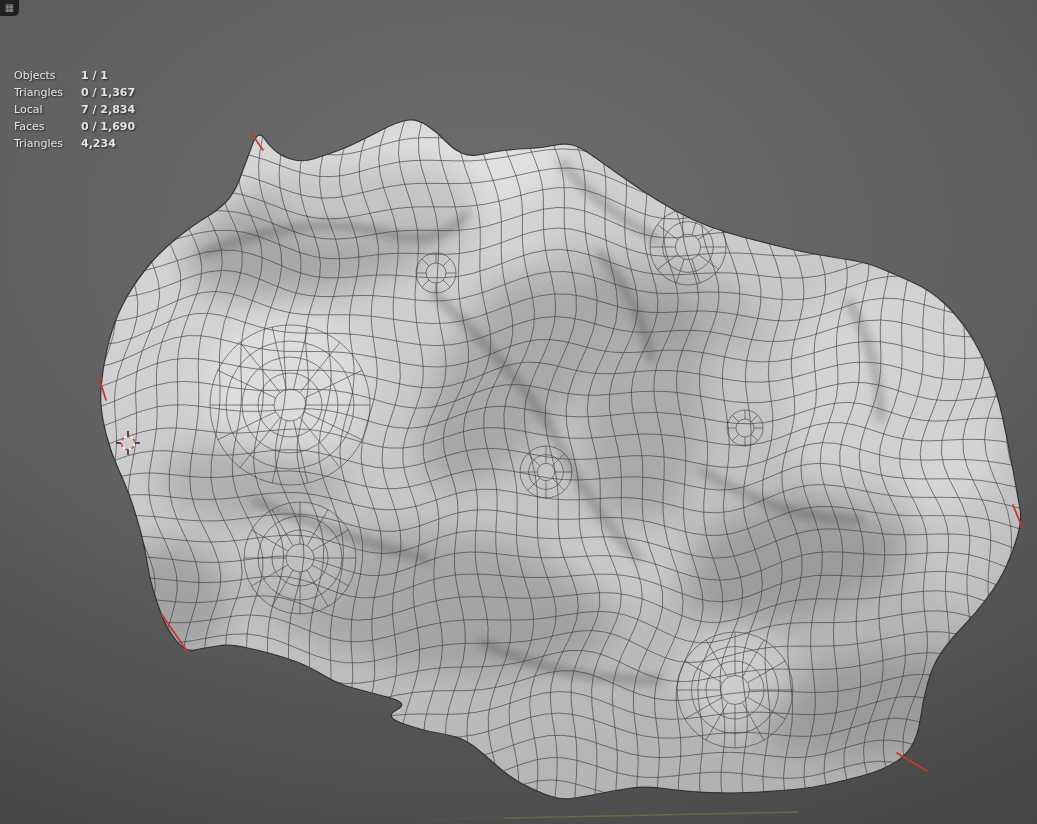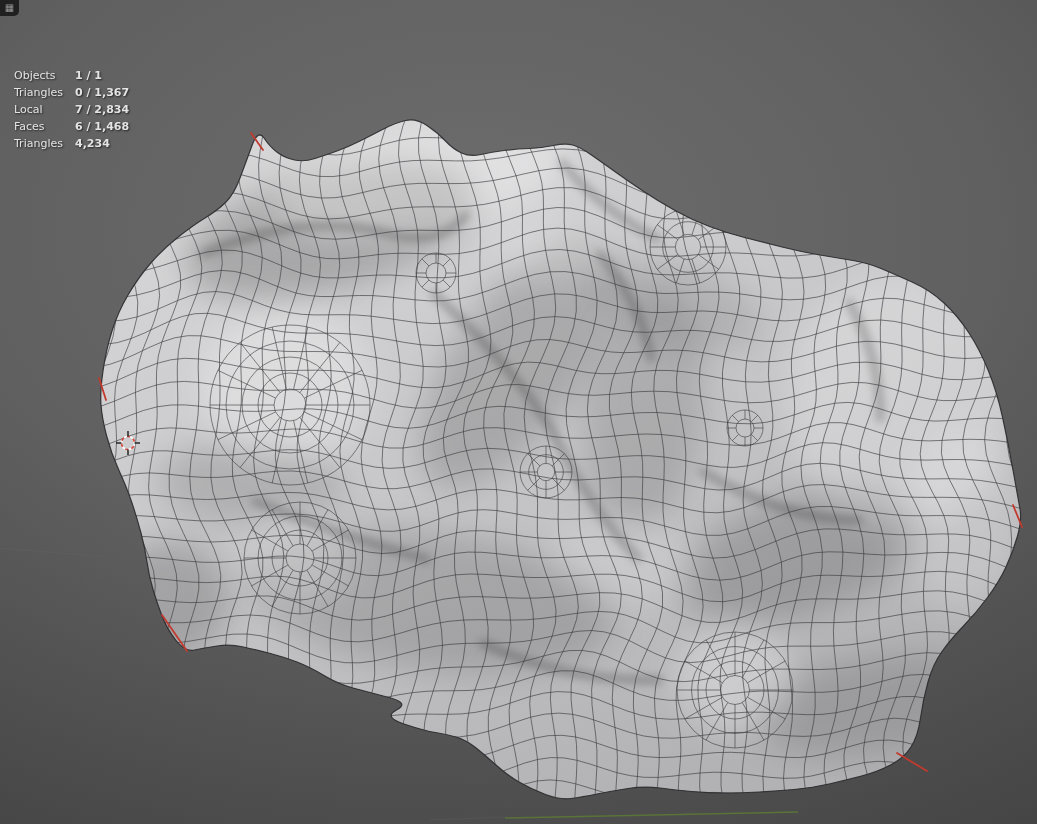--- a/index.html
+++ b/index.html
@@ -22,21 +22,21 @@
     position:absolute;top:21px;left:14px;
     color:var(--ovtext,#e5e5e5);font-size:11px;
     text-shadow:1px 1px 2px rgba(0,0,0,0.65);
   }
   .overlay-header .object-label{margin-top:7px;}
   .stats{
     position:absolute;top:67px;left:14px;
     color:var(--ovtext,#e5e5e5);font-size:11px;
     text-shadow:1px 1px 2px rgba(0,0,0,0.65);
   }
-  .stat-row{display:flex;line-height:17px;}
+  .stat-row{display:flex;line-height:17px;gap:6px;}
   .stat-label{width:61px;}
   .stat-value{white-space:pre;font-weight:bold;}
 </style>
 </head>
 <body>
 
 <div class="viewport">
 
   <svg id="mesh-svg" class="mesh-svg" viewBox="0 0 1037 824">
       <defs>
@@ -218,21 +218,21 @@
     <div class="stat-row">
       <span class="stat-label">Triangles</span>
       <span class="stat-value">0 / 1,367</span>
     </div>
     <div class="stat-row">
       <span class="stat-label">Local</span>
       <span class="stat-value">7 / 2,834</span>
     </div>
     <div class="stat-row">
       <span class="stat-label">Faces</span>
-      <span class="stat-value">6 / 1,468</span>
+      <span class="stat-value">0 / 1,690</span>
     </div>
     <div class="stat-row">
       <span class="stat-label">Triangles</span>
       <span class="stat-value">4,234</span>
     </div>
   </div>
 
 </div>
 
 </body></html>

